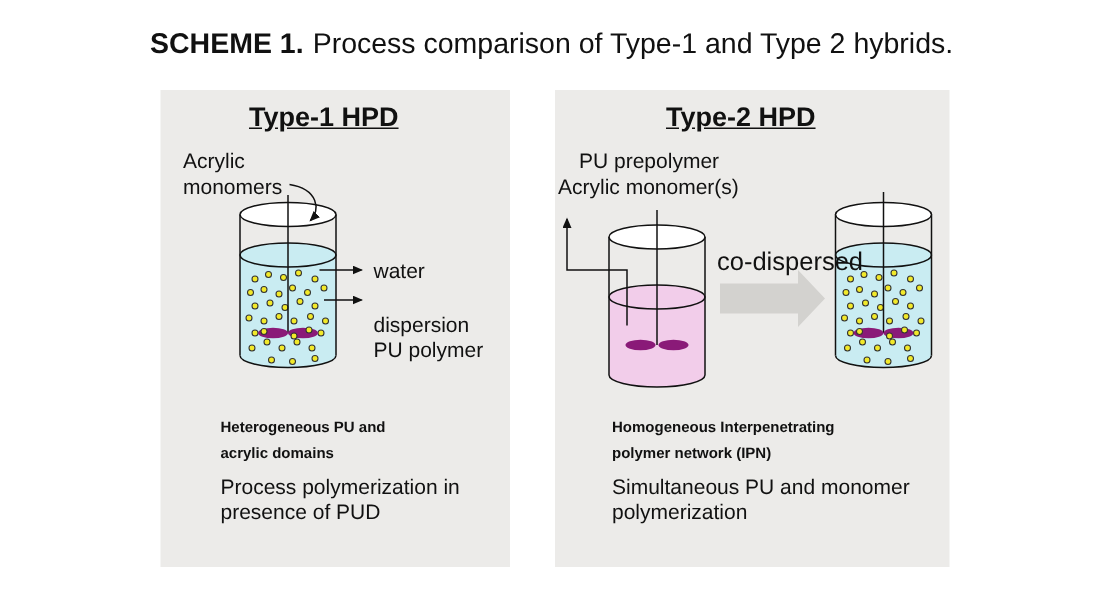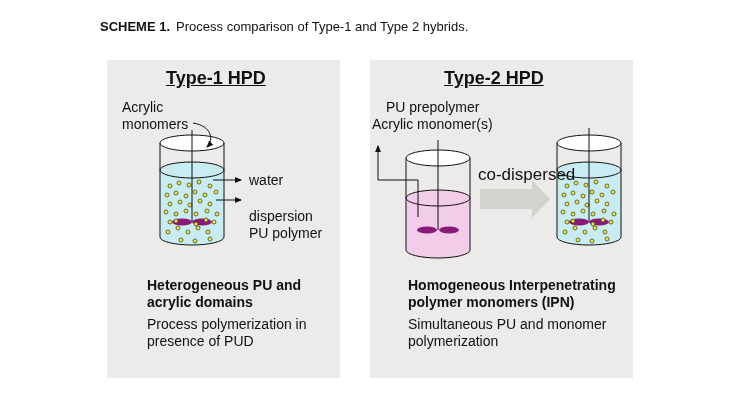--- a/index.html
+++ b/index.html
@@ -1,26 +1,26 @@
 <!DOCTYPE html>
 <html><head>
 <meta charset="utf-8">
 <style>
   html, body { margin:0; padding:0; background:#ffffff; }
   body { width:740px; height:400px; position:relative; overflow:hidden;
          font-family:"Liberation Sans", sans-serif; color:#111; }
-  .caption { position:absolute; left:100px; top:19px; font-size:13px; white-space:nowrap; }
+  .caption { position:absolute; left:100px; top:19px; font-size:19px; white-space:nowrap; }
   .caption b { font-weight:bold; margin-right:6px; }
   .panel { position:absolute; background:#ecebe9; }
   #panel1 { left:107px; top:60px; width:233px; height:318px; }
   #panel2 { left:370px; top:60px; width:263px; height:318px; }
   .ptitle { position:absolute; font-weight:bold; font-size:18px; text-decoration:underline; white-space:nowrap; }
   .lbl { position:absolute; font-size:14px; line-height:17px; white-space:nowrap; }
   .lbl-sm { position:absolute; font-size:17px; line-height:16px; white-space:nowrap; }
-  .head { position:absolute; font-weight:bold; font-size:14px; line-height:17px; }
+  .head { position:absolute; font-weight:bold; font-size:10px; line-height:17px; }
   .desc { position:absolute; font-size:14px; line-height:17px; }
   svg.fig { position:absolute; left:0; top:0; }
 </style>
 </head>
 <body>
 
 <div class="caption">
   <b>SCHEME 1.</b><span>Process comparison of Type-1 and Type 2 hybrids.</span>
 </div>
 
@@ -171,15 +171,15 @@
 <div class="head" style="left:147px; top:277px;">Heterogeneous PU and</div>
 <div class="head" style="left:147px; top:294px;">acrylic domains</div>
 <div class="desc" style="left:147px; top:316px;">Process polymerization in</div>
 <div class="desc" style="left:147px; top:333px;">presence of PUD</div>
 
 <div class="ptitle" style="left:444px; top:68px;text-decoration:underline;">Type-2 HPD</div>
 <div class="lbl" style="left:386px; top:99px;">PU prepolymer</div>
 <div class="lbl" style="left:372px; top:116px;">Acrylic monomer(s)</div>
 <div class="lbl-sm" style="left:478px; top:167px;">co-dispersed</div>
 <div class="head" style="left:408px; top:277px;text-align:right;">Homogeneous Interpenetrating</div>
-<div class="head" style="left:408px; top:294px;">polymer monomers (IPN)</div>
+<div class="head" style="left:408px; top:294px;">polymer network (IPN)</div>
 <div class="desc" style="left:408px; top:316px;">Simultaneous PU and monomer</div>
 <div class="desc" style="left:408px; top:333px;">polymerization</div>
 
 </body></html>

